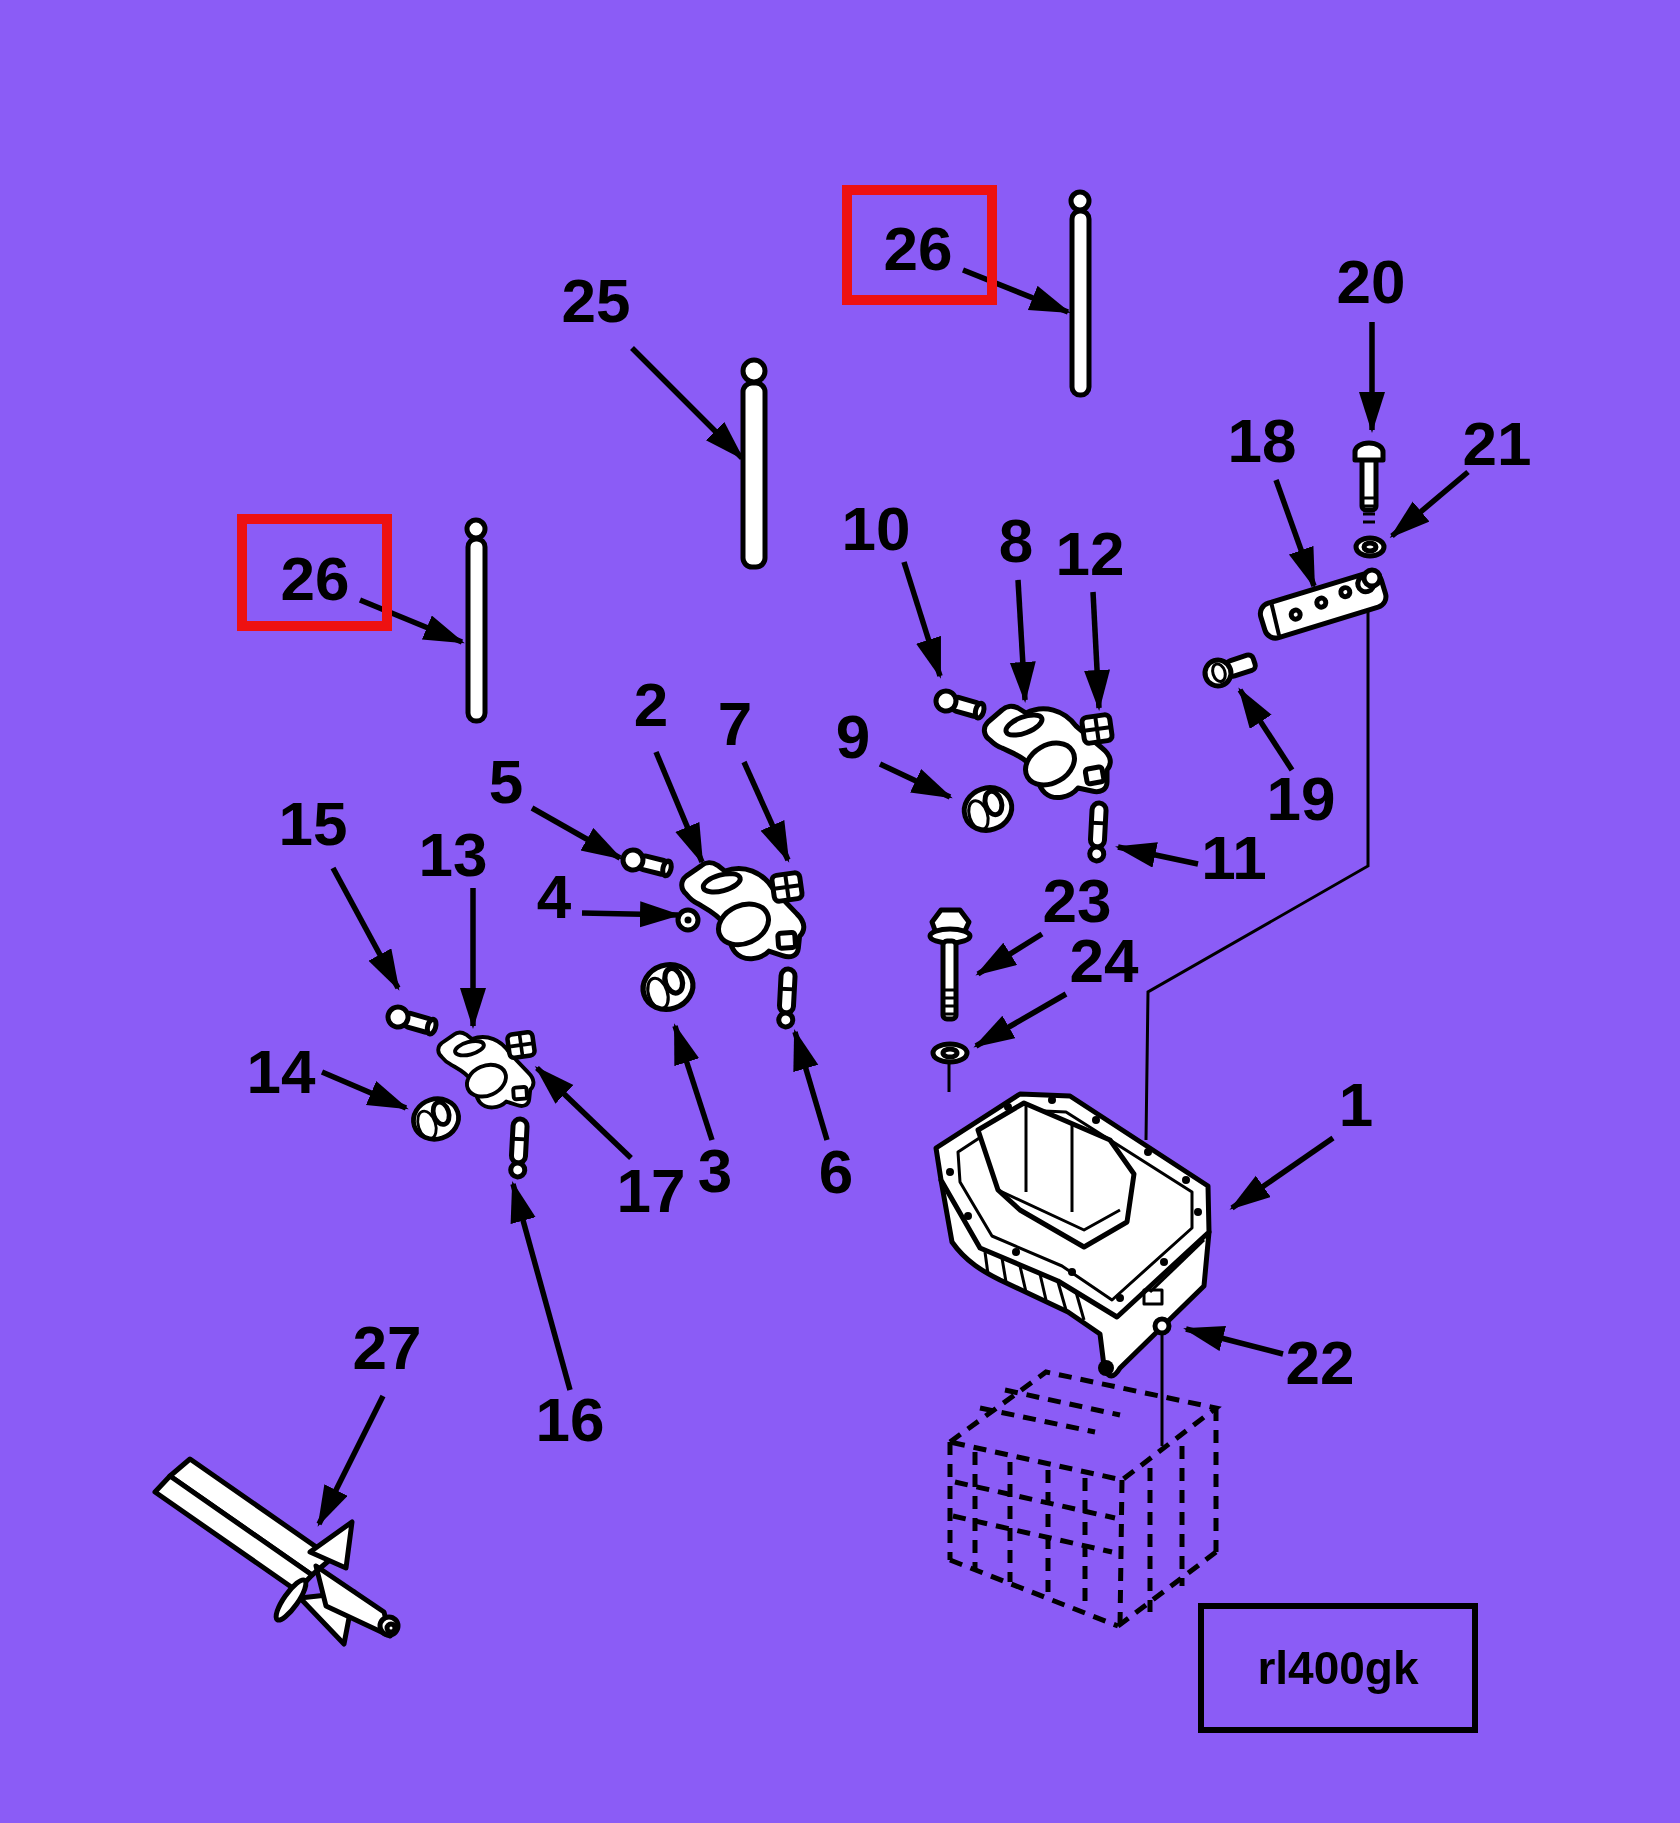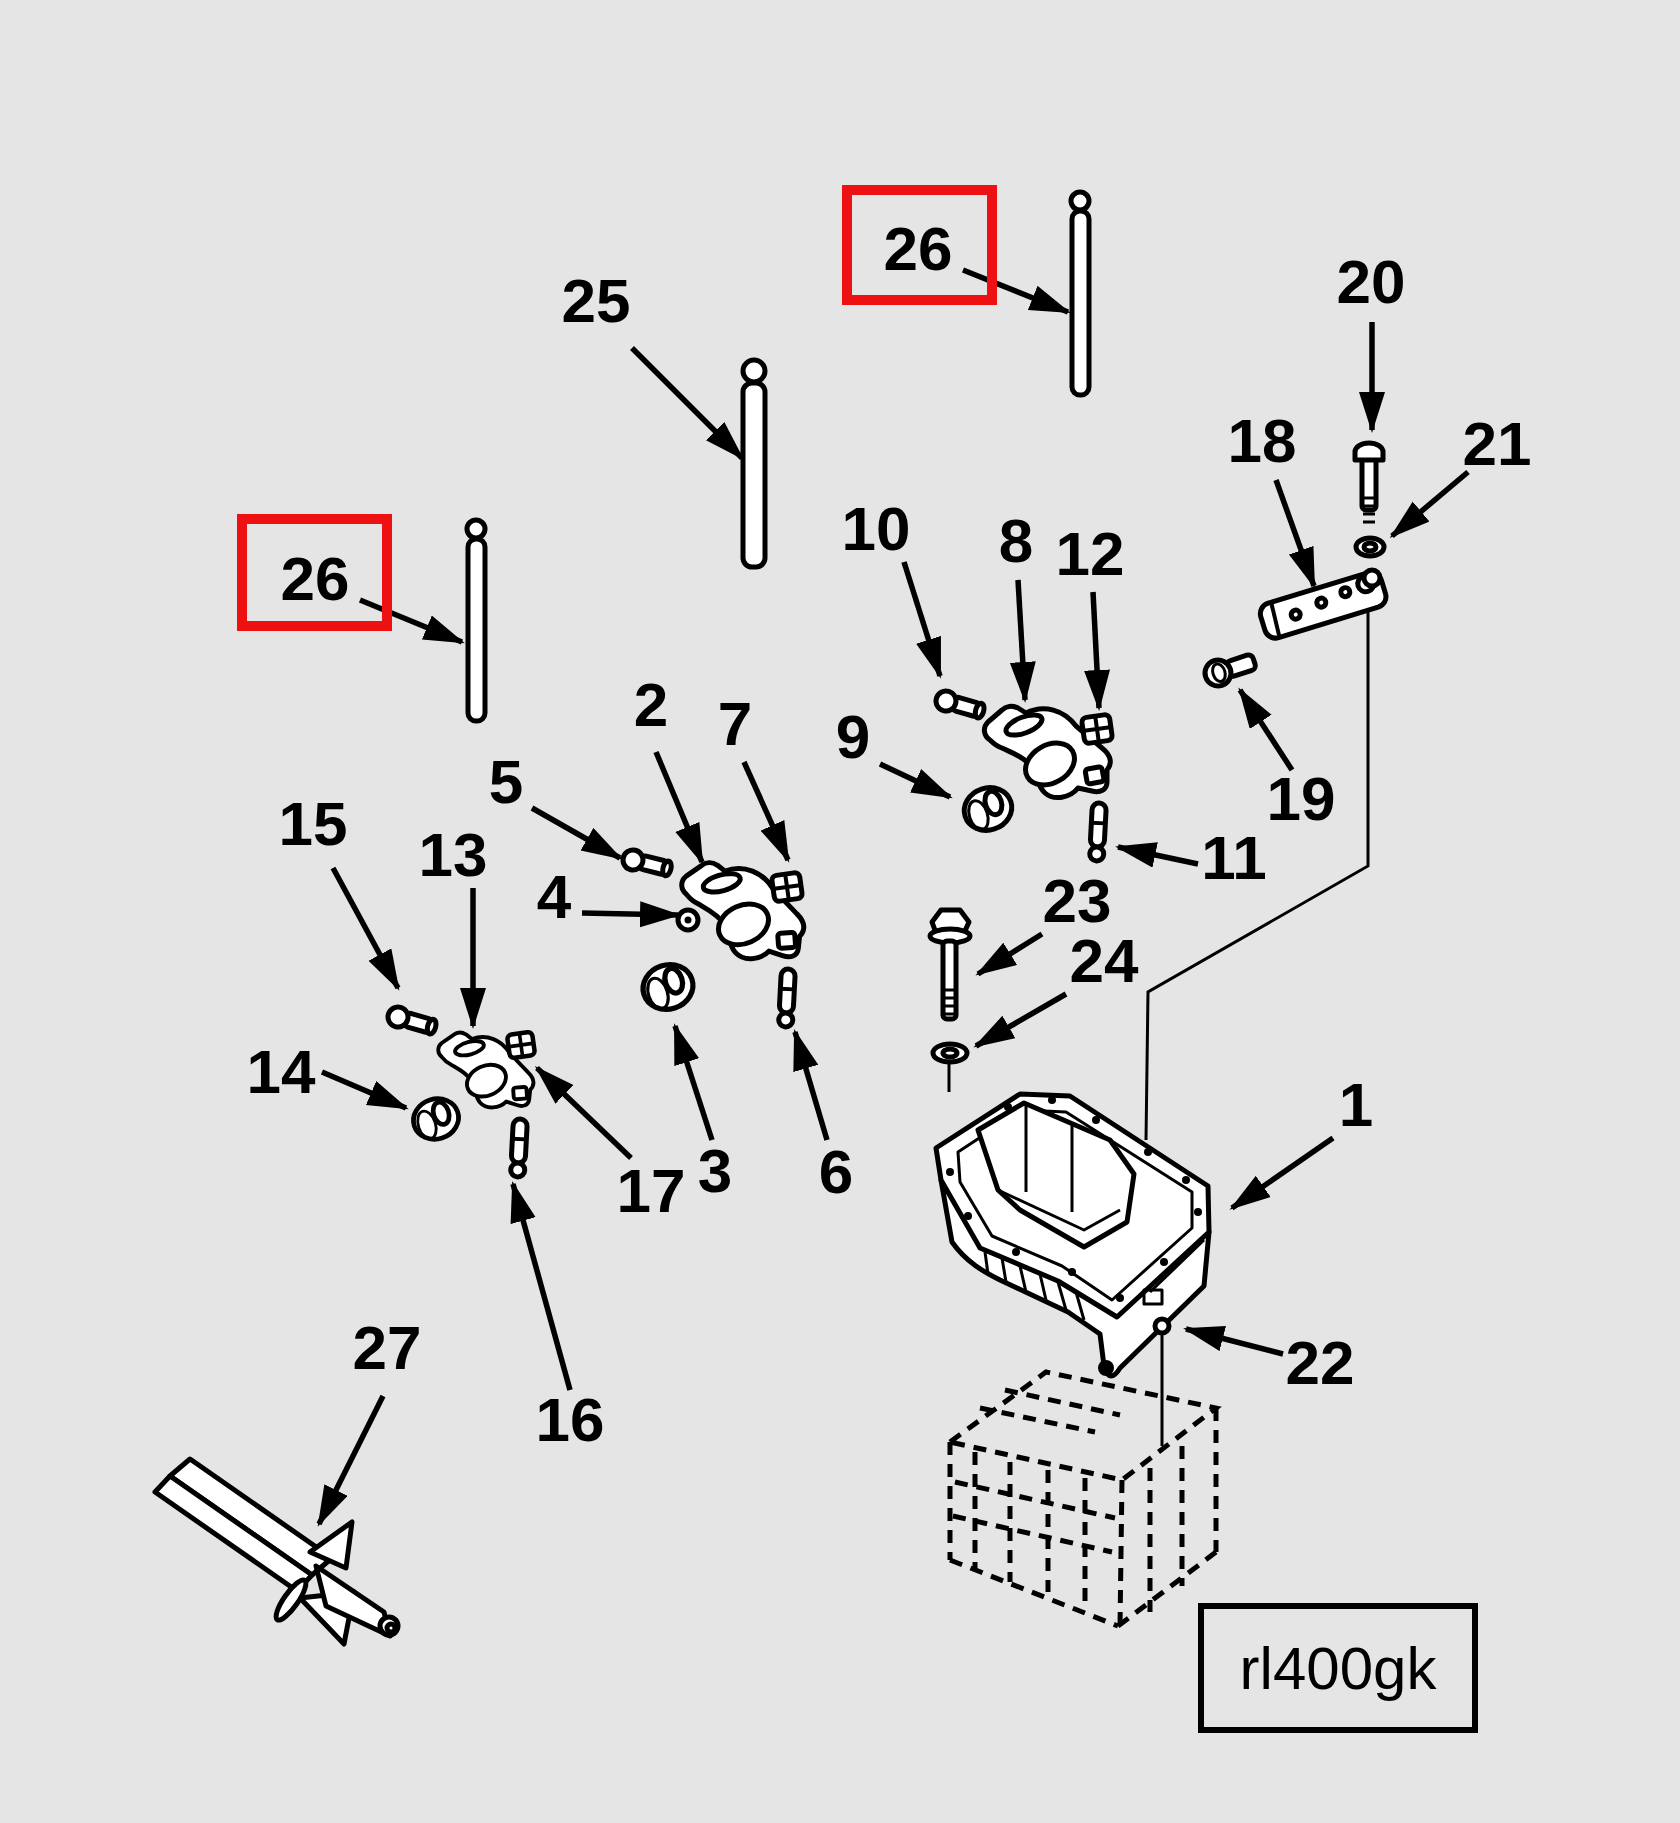--- a/index.html
+++ b/index.html
@@ -1,26 +1,26 @@
 <!DOCTYPE html>
 <html><head>
 <meta charset="utf-8">
 <style>
   html,body{margin:0;padding:0;background:#ffffff;}
-  .page{position:relative;width:1680px;height:1823px;background:#e5e5e5;
+  .page{position:relative;width:1680px;height:1823px;background:#8b5cf6;
         font-family:"Liberation Sans",sans-serif;overflow:hidden;}
   svg{position:absolute;left:0;top:0;}
   .part{fill:#ffffff;stroke:#000000;stroke-width:5;stroke-linejoin:round;stroke-linecap:round;}
   .part-thin{fill:none;stroke:#000000;stroke-width:3;stroke-linejoin:round;}
   .part-fill{fill:#000000;stroke:none;}
   .dashed{fill:none;stroke:#000000;stroke-width:5;stroke-dasharray:13 9;stroke-linecap:butt;}
   .callout-text{font-family:"Liberation Sans",sans-serif;font-weight:bold;font-size:62px;fill:#000000;}
   .code-box{position:absolute;left:1198px;top:1603px;width:280px;height:130px;
             border:6px solid #000000;box-sizing:border-box;display:flex;
-            align-items:center;justify-content:center;font-weight:normal;font-size:60px;color:#000;}
+            align-items:center;justify-content:center;font-weight:bold;font-size:46px;color:#000;}
 </style>
 </head>
 <body>
 
 <div class="page">
 
 <svg width="1680" height="1823" viewBox="0 0 1680 1823" xmlns="http://www.w3.org/2000/svg">
   <defs>
     <marker id="arrowhead" markerUnits="userSpaceOnUse" markerWidth="42" markerHeight="28" refX="38" refY="13" orient="auto">
       <path d="M0,0 L41,13 L0,26 Z" fill="#000000"></path>

